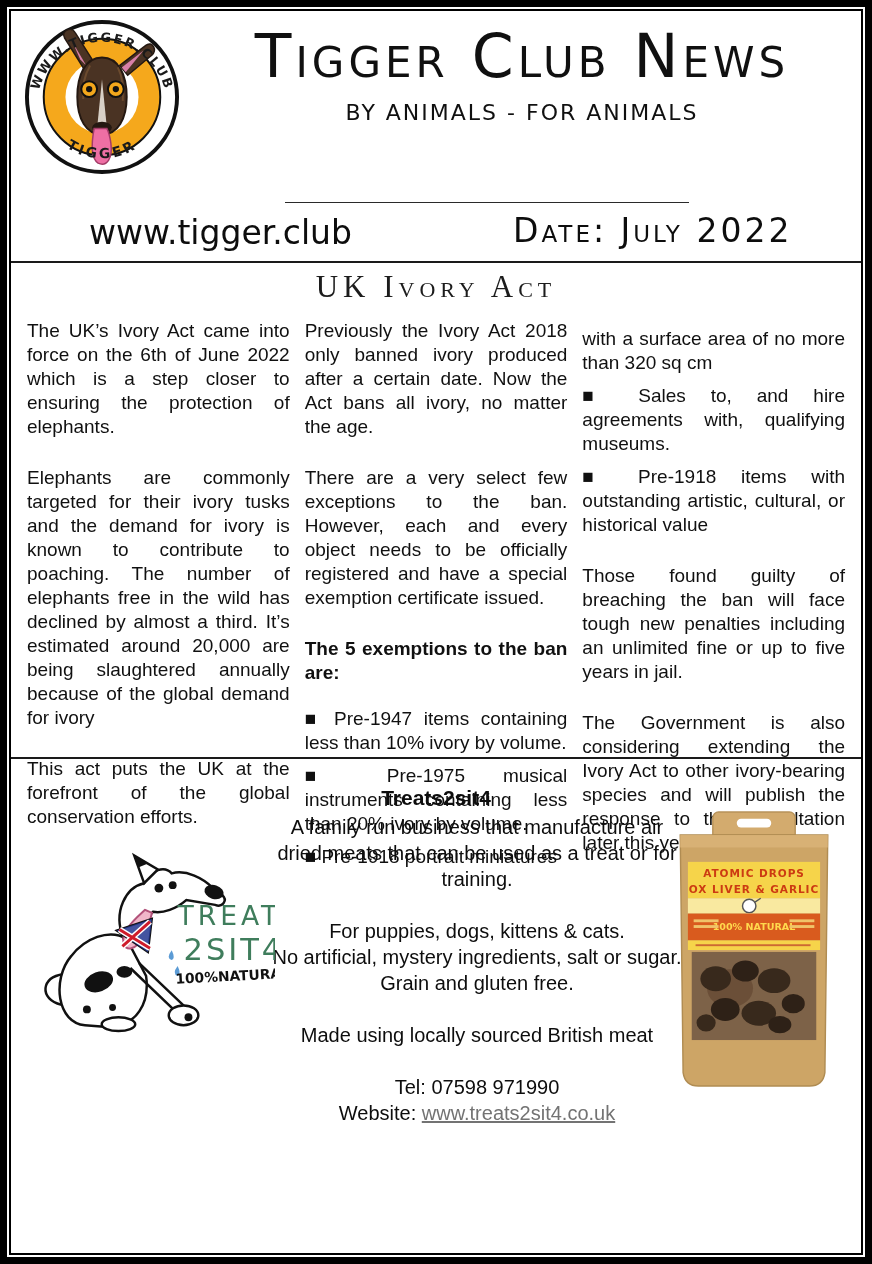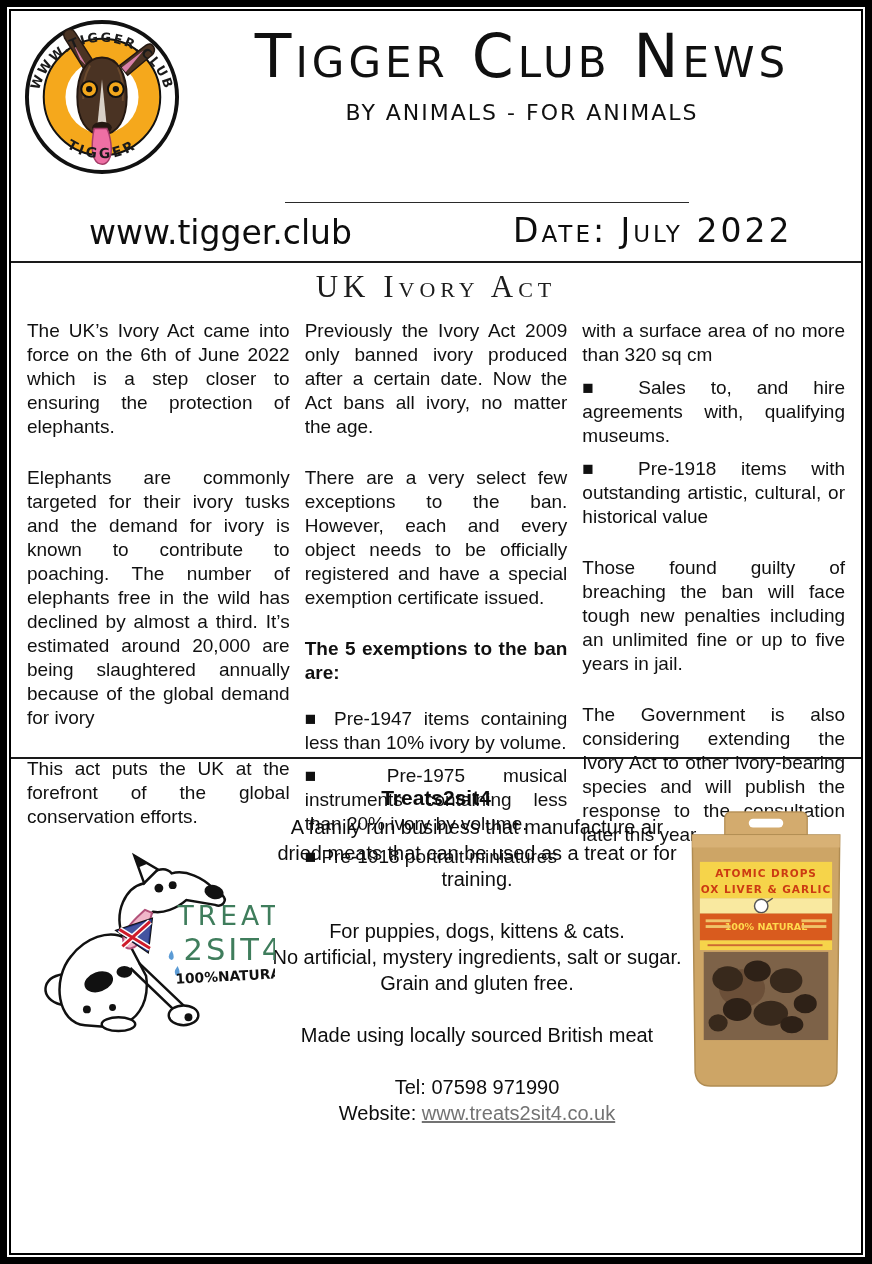--- a/index.html
+++ b/index.html
@@ -19,32 +19,32 @@
   .site-text { position:absolute; left:78px; top:202px; font-family:"DejaVu Sans", sans-serif; font-size:33px; color:#0d0d0d; }
   .date-text { position:absolute; left:502px; top:200px; font-family:"DejaVu Sans", sans-serif; font-variant:small-caps; letter-spacing:3px; font-size:33px; color:#0d0d0d; }
 
   
   .article { height:496px; border-bottom:2px solid #1a1a1a; padding:6px 16px 0; }
   .article-title { text-align:center; font-family:"Liberation Serif", serif; font-variant:small-caps; font-size:31px; font-weight:400; letter-spacing:5px; color:#1c1c1c; }
   .columns { display:flex; gap:15px; margin-top:14px; }
   .col { flex:1; min-width:0; font-size:19px; line-height:24px; text-align:justify; color:#101010; }
   .col p { margin-bottom:27px; }
   .col p.bold { font-weight:bold; margin-bottom:22px; }
-  .col p.bullet { margin-bottom:9px; }
+  .col p.bullet { margin-bottom:9px;margin-top:8px; }
   .col p.last { margin-bottom:0; }
 
   
   .footer { position:relative; height:372px;margin-top:15px; }
   .footer-heading { position:absolute; left:0; right:0; top:12px; text-align:center; font-weight:bold; font-size:21px; color:#0d0d0d; }
   .footer-text { position:absolute; left:258px; width:416px; top:40px; text-align:center; font-size:20px; line-height:26px; color:#0d0d0d; }
   .footer-text p { margin-bottom:0; }
   .footer-text .gap { margin-top:26px; }
   .footer-link { color:#737373; }
   .treats-logo-wrap { position:absolute; left:16px; top:52px; width:248px; height:212px; }
-  .product-wrap { position:absolute; right:4px; top:26px; width:182px; height:300px; }
+  .product-wrap { position:absolute; right:16px; top:26px; width:182px; height:300px; }
 </style>
 </head>
 <body>
 
 <div class="page">
   <div class="page-inner">
 
     <div class="header">
 
       <div class="logo-wrap">
@@ -102,21 +102,21 @@
       <div class="article-title">UK Ivory Act</div>
       <div class="columns">
 
         <div class="col">
           <p>The UK’s Ivory Act came into force on the 6th of June 2022 which is a step closer to ensuring the protection of elephants.</p>
           <p>Elephants are commonly targeted for their ivory tusks and the demand for ivory is known to contribute to poaching. The number of elephants free in the wild has declined by almost a third. It’s estimated around 20,000 are being slaughtered annually because of the global demand for ivory</p>
           <p class="last">This act puts the UK at the forefront of the global conservation efforts.</p>
         </div>
 
         <div class="col">
-          <p>Previously the Ivory Act 2009 only banned ivory produced after a certain date. Now the Act bans all ivory, no matter the age.</p>
+          <p>Previously the Ivory Act 2018 only banned ivory produced after a certain date. Now the Act bans all ivory, no matter the age.</p>
           <p>There are a very select few exceptions to the ban. However, each and every object needs to be officially registered and have a special exemption certificate issued.</p>
           <p class="bold">The 5 exemptions to the ban are:</p>
           <p class="bullet">■ Pre-1947 items containing less than 10% ivory by volume.</p>
           <p class="bullet">■ Pre-1975 musical instruments containing less than 20% ivory by volume.</p>
           <p class="bullet last">■ Pre-1918 portrait miniatures</p>
         </div>
 
         <div class="col">
           <p class="bullet">with a surface area of no more than 320 sq cm</p>
           <p class="bullet">■ Sales to, and hire agreements with, qualifying museums.</p>

